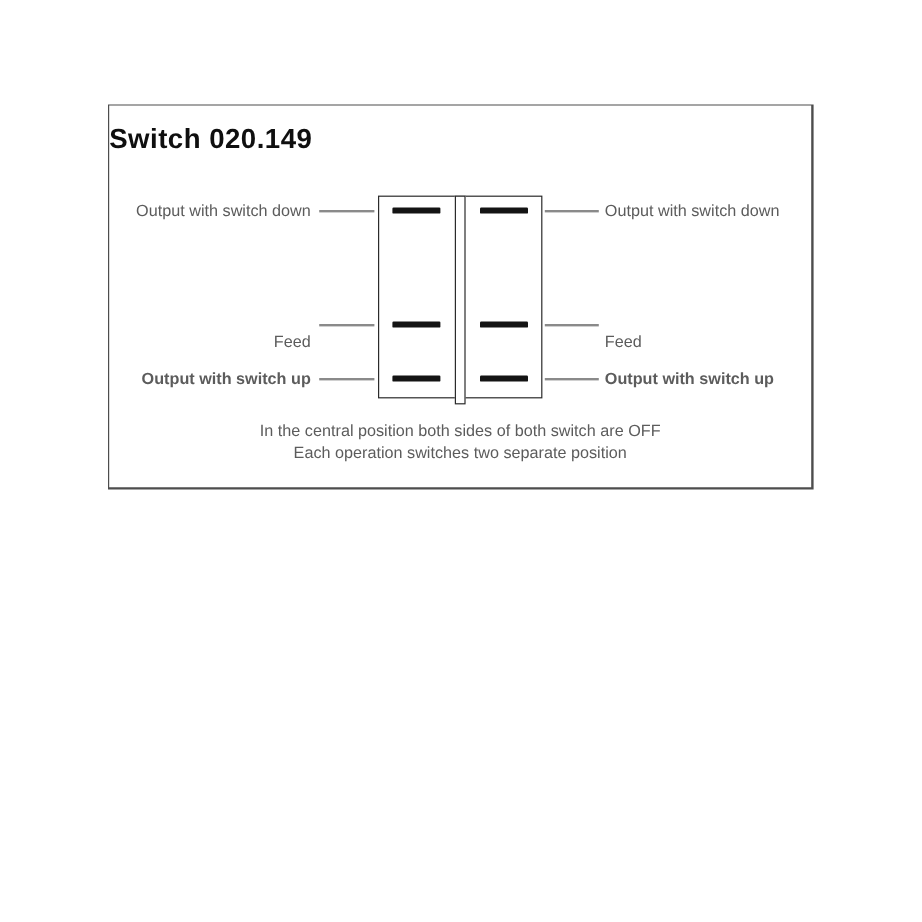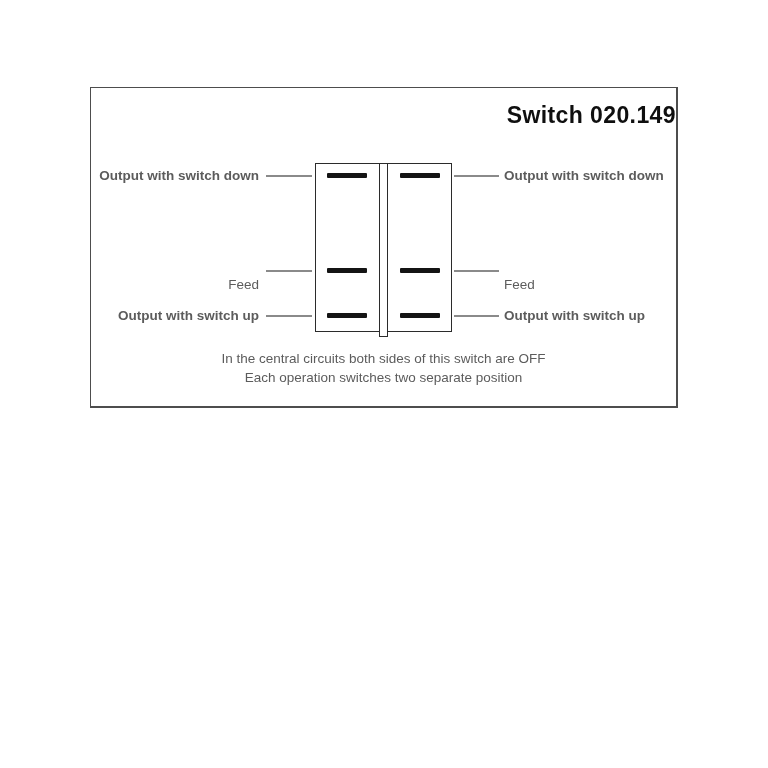--- a/index.html
+++ b/index.html
@@ -25,21 +25,21 @@
     border: 1px solid var(--frame-border, #4d4d4d);
     border-right-width: 2px;
     border-bottom-width: 2px;
     box-sizing: border-box;
   }
   .title {
     position: absolute;
     left: 0;
     top: 14px;
     width: 100%;
-    text-align: right;
+    text-align: left;
     font-size: 23px;
     font-weight: bold;
     letter-spacing: 0.4px;
     color: var(--title-text, #0f0f0f);
   }
   .label {
     position: absolute;
     font-size: 13.5px;
     line-height: 18px;
     color: var(--label-text, #5c5c5c);
@@ -47,21 +47,21 @@
   }
   .label.left {
     left: 5px;
     width: 163px;
     text-align: right;
   }
   .label.right {
     left: 413px;
     text-align: left;
   }
-  .row0 .label, .lbl-y0 { top: 79px; font-weight: bold; }
+  .row0 .label, .lbl-y0 { top: 79px; }
   .lbl-y1 { top: 188px; }
   .lbl-y2 { top: 219px; font-weight: bold; }
   .connector {
     position: absolute;
     height: 1.5px;
     background: var(--connector-line, #8a8a8a);
   }
   .connector.left  { left: 175px; width: 46px; }
   .connector.right { left: 363px; width: 45px; }
   .line-y0 { top: 87px; }
@@ -137,18 +137,18 @@
     <div class="rocker-strip"></div>
 
     <div class="bar col-l bar-y0"></div>
     <div class="bar col-r bar-y0"></div>
     <div class="bar col-l bar-y1"></div>
     <div class="bar col-r bar-y1"></div>
     <div class="bar col-l bar-y2"></div>
     <div class="bar col-r bar-y2"></div>
 
     <div class="notes">
-      <div>In the central circuits both sides of this switch are OFF</div>
+      <div>In the central position both sides of both switch are OFF</div>
       <div>Each operation switches two separate position</div>
     </div>
 
   </div>
 </div>
 
 </body></html>

